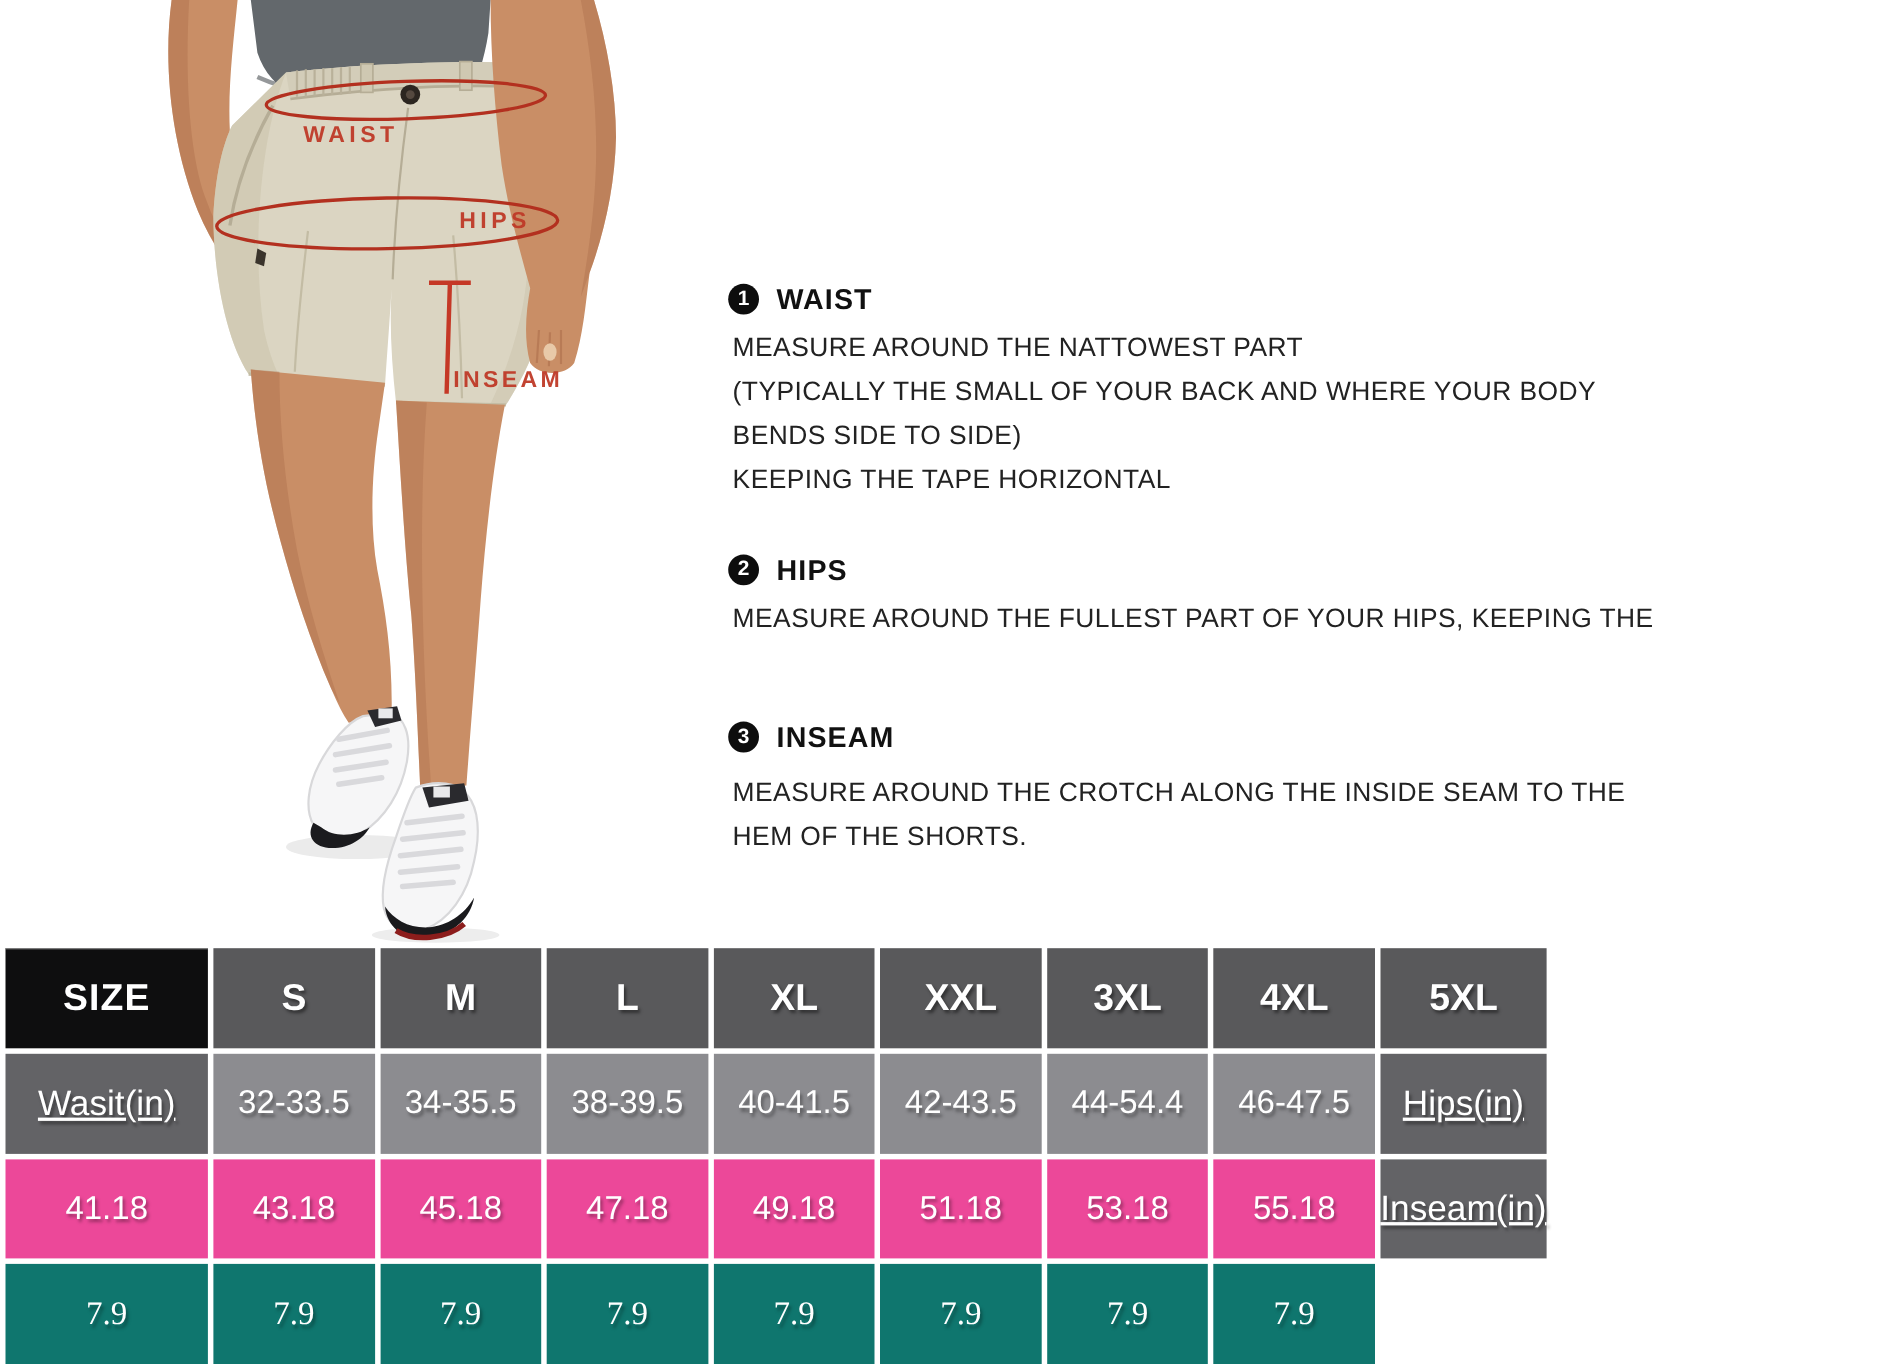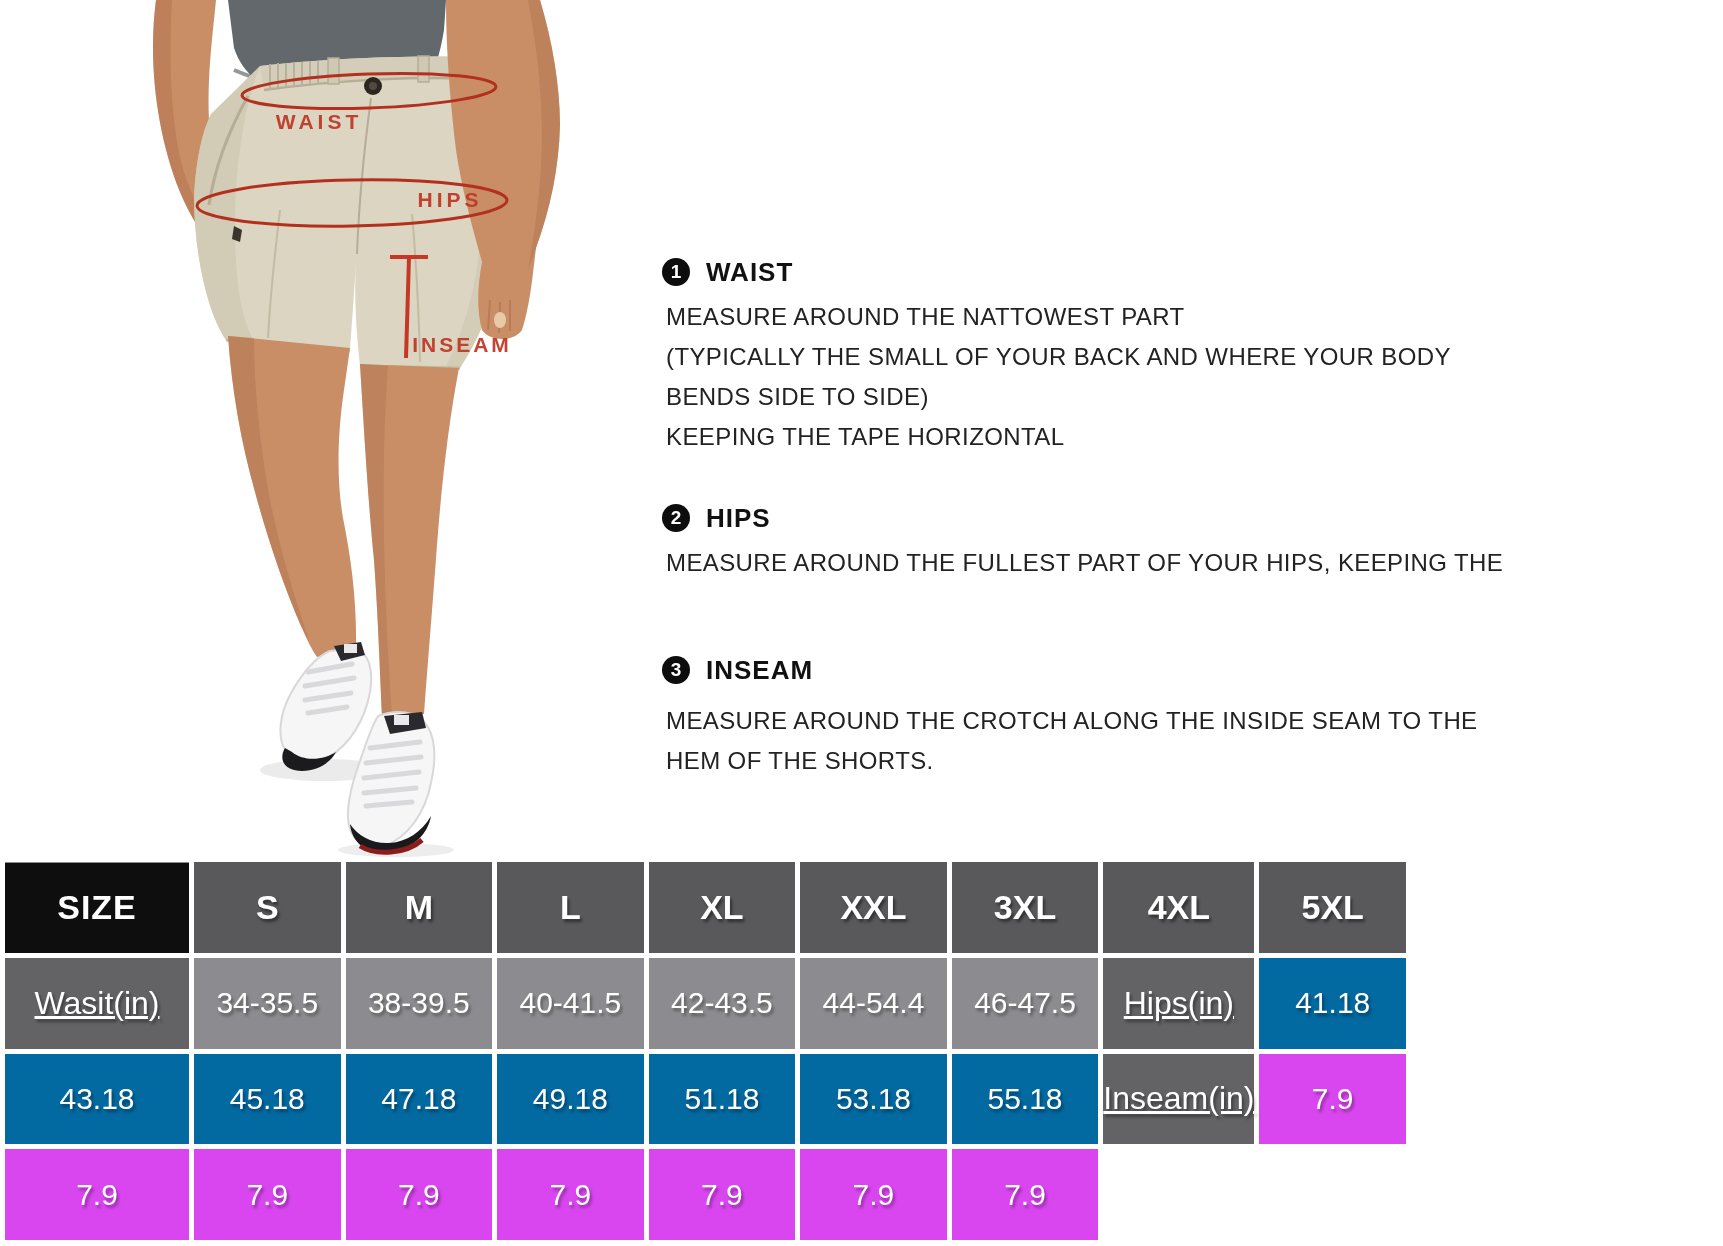--- a/index.html
+++ b/index.html
@@ -29,21 +29,21 @@
   .size-table{
     position:absolute;left:0;top:858px;width:1411px;height:388px;box-sizing:border-box;
     display:grid;grid-template-columns:184px repeat(8,1fr);grid-auto-rows:1fr;
     gap:5px;padding:4px 5px 6px 5px;background:#ffffff;
   }
   .cell{display:flex;align-items:center;justify-content:center;color:#fff;}
   .h-corner{background:#0e0e0f;font-size:34px;font-weight:700;letter-spacing:1px;border-top:1px solid #8b8b8b;}
   .h-size{background:#59595b;font-size:34px;font-weight:700;text-shadow:2px 3px 3px rgba(0,0,0,.45);}
   .r-label{background:#636366;font-size:32px;text-shadow:2px 3px 3px rgba(0,0,0,.4);text-decoration:underline;}
   .r-val{font-size:30px;text-shadow:2px 3px 3px rgba(0,0,0,.35);}
-  .v1{background:#8c8c90;} .v2{background:#0369a1;} .v3{background:#d946ef;}
+  .v1{background:#8c8c90;} .v2{background:#ec4899;} .v3{background:#0f766e;font-family:Liberation Serif, serif;}
 </style>
 </head>
 <body>
 
 <div class="photo">
   <svg width="470" height="858" viewBox="0 0 470 858" xmlns="http://www.w3.org/2000/svg">
 
     <path d="M96,0 L318,0 L316,30 C312,55 306,72 300,82 C250,98 190,98 140,86 C124,80 112,66 106,48 L100,0 Z" fill="#63686c"></path>
     <path d="M106,70 C160,94 250,96 300,80" fill="none" stroke="#4e5357" stroke-width="4" opacity=".6"></path>
 
@@ -207,20 +207,21 @@
   <div class="cell h-size">S</div>
   <div class="cell h-size">M</div>
   <div class="cell h-size">L</div>
   <div class="cell h-size">XL</div>
   <div class="cell h-size">XXL</div>
   <div class="cell h-size">3XL</div>
   <div class="cell h-size">4XL</div>
   <div class="cell h-size">5XL</div>
 
   <div class="cell r-label">Wasit(in)</div>
+  <div class="cell r-val v1">32-33.5</div>
   <div class="cell r-val v1">34-35.5</div>
   <div class="cell r-val v1">38-39.5</div>
   <div class="cell r-val v1">40-41.5</div>
   <div class="cell r-val v1">42-43.5</div>
   <div class="cell r-val v1">44-54.4</div>
   <div class="cell r-val v1">46-47.5</div>
 
   <div class="cell r-label">Hips(in)</div>
   <div class="cell r-val v2">41.18</div>
   <div class="cell r-val v2">43.18</div>

